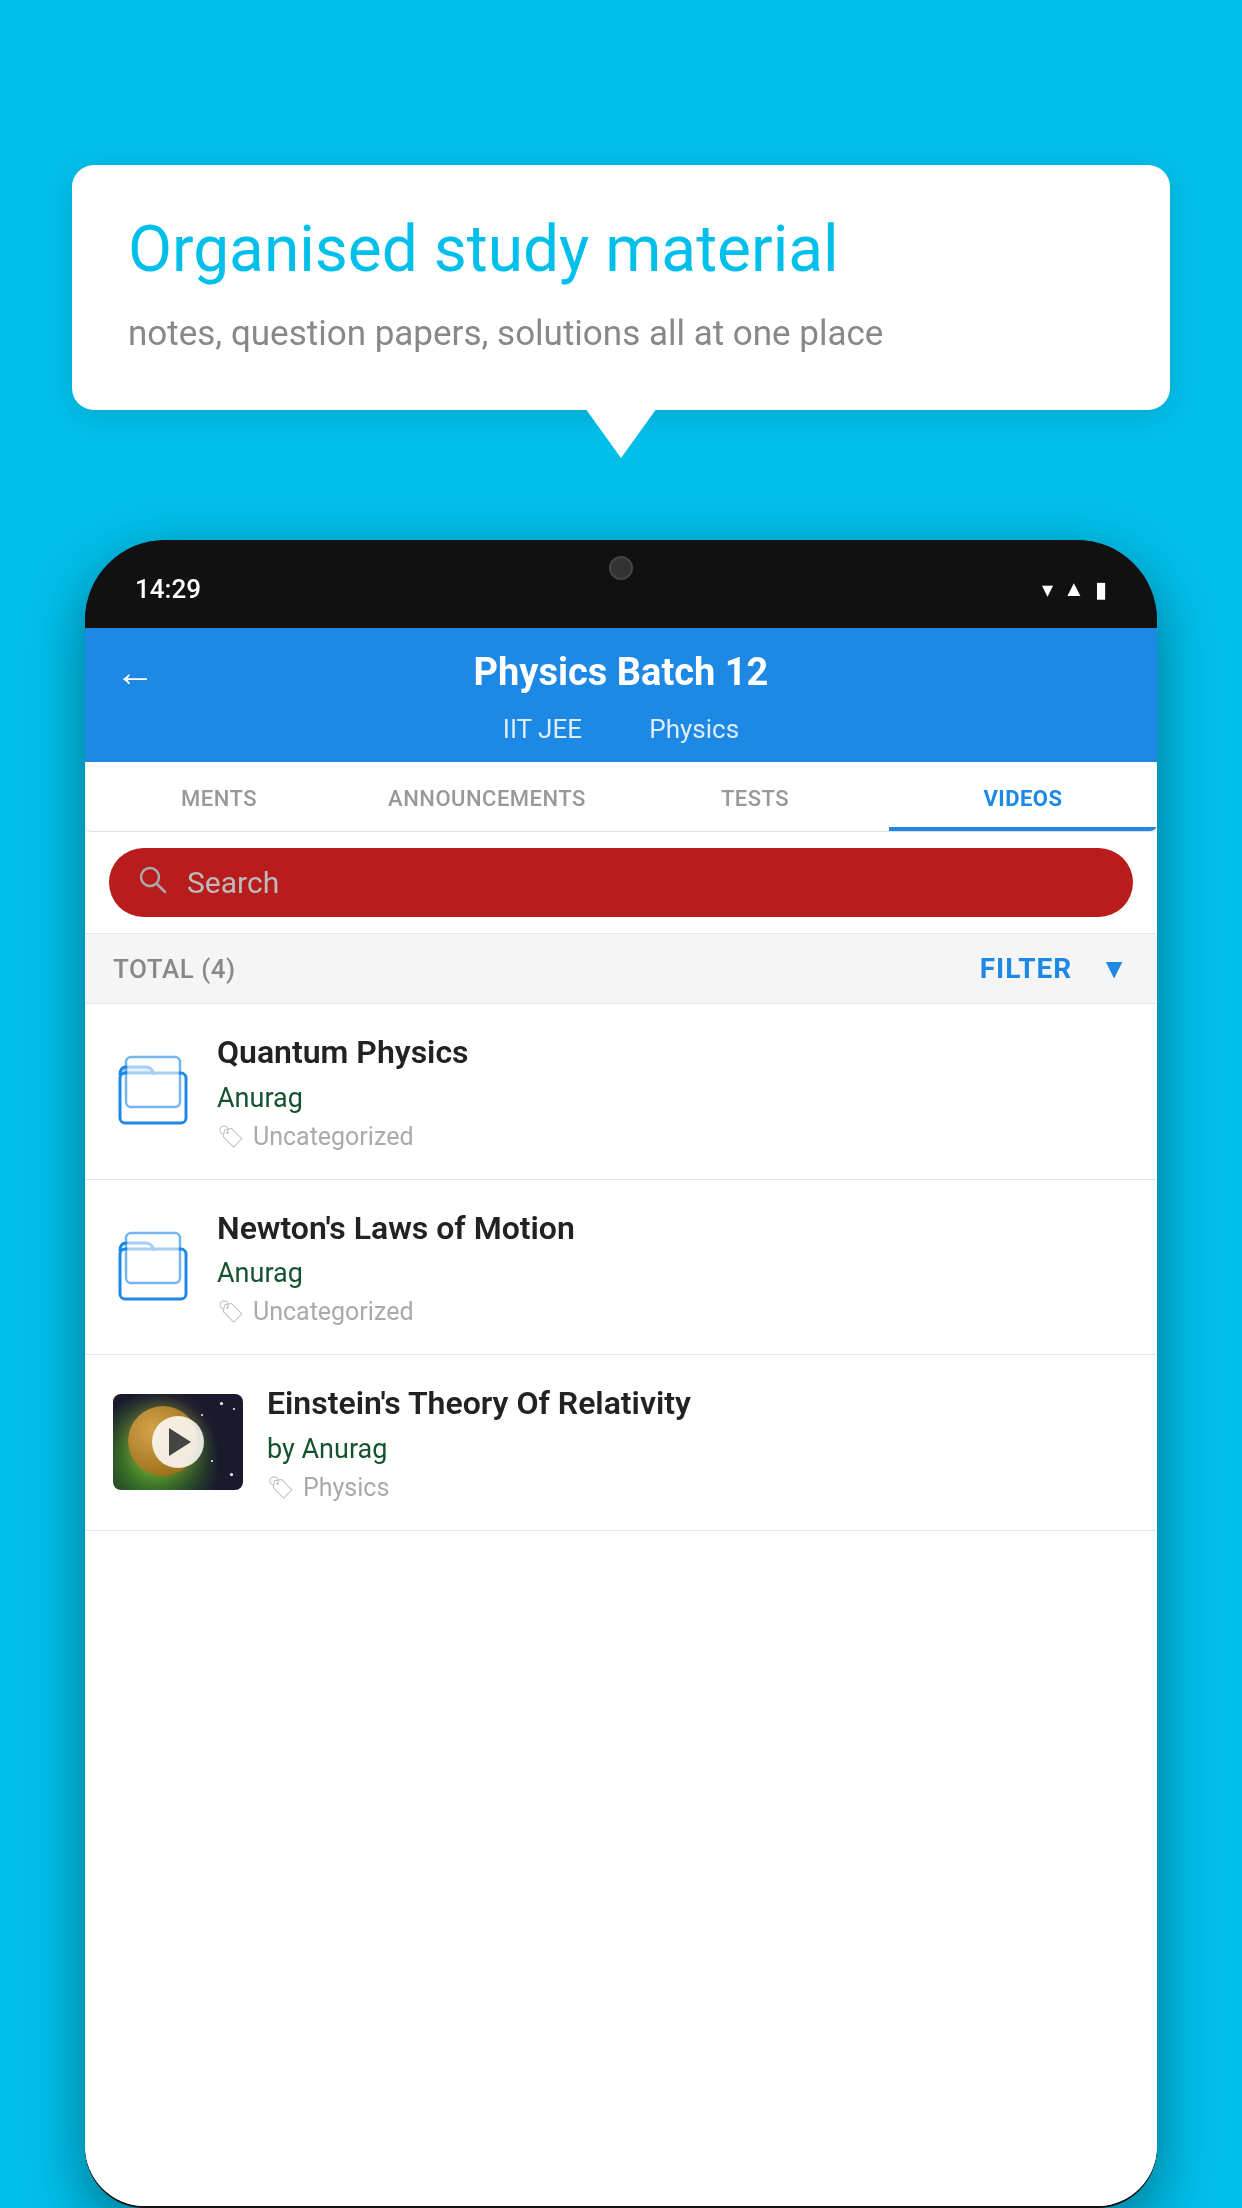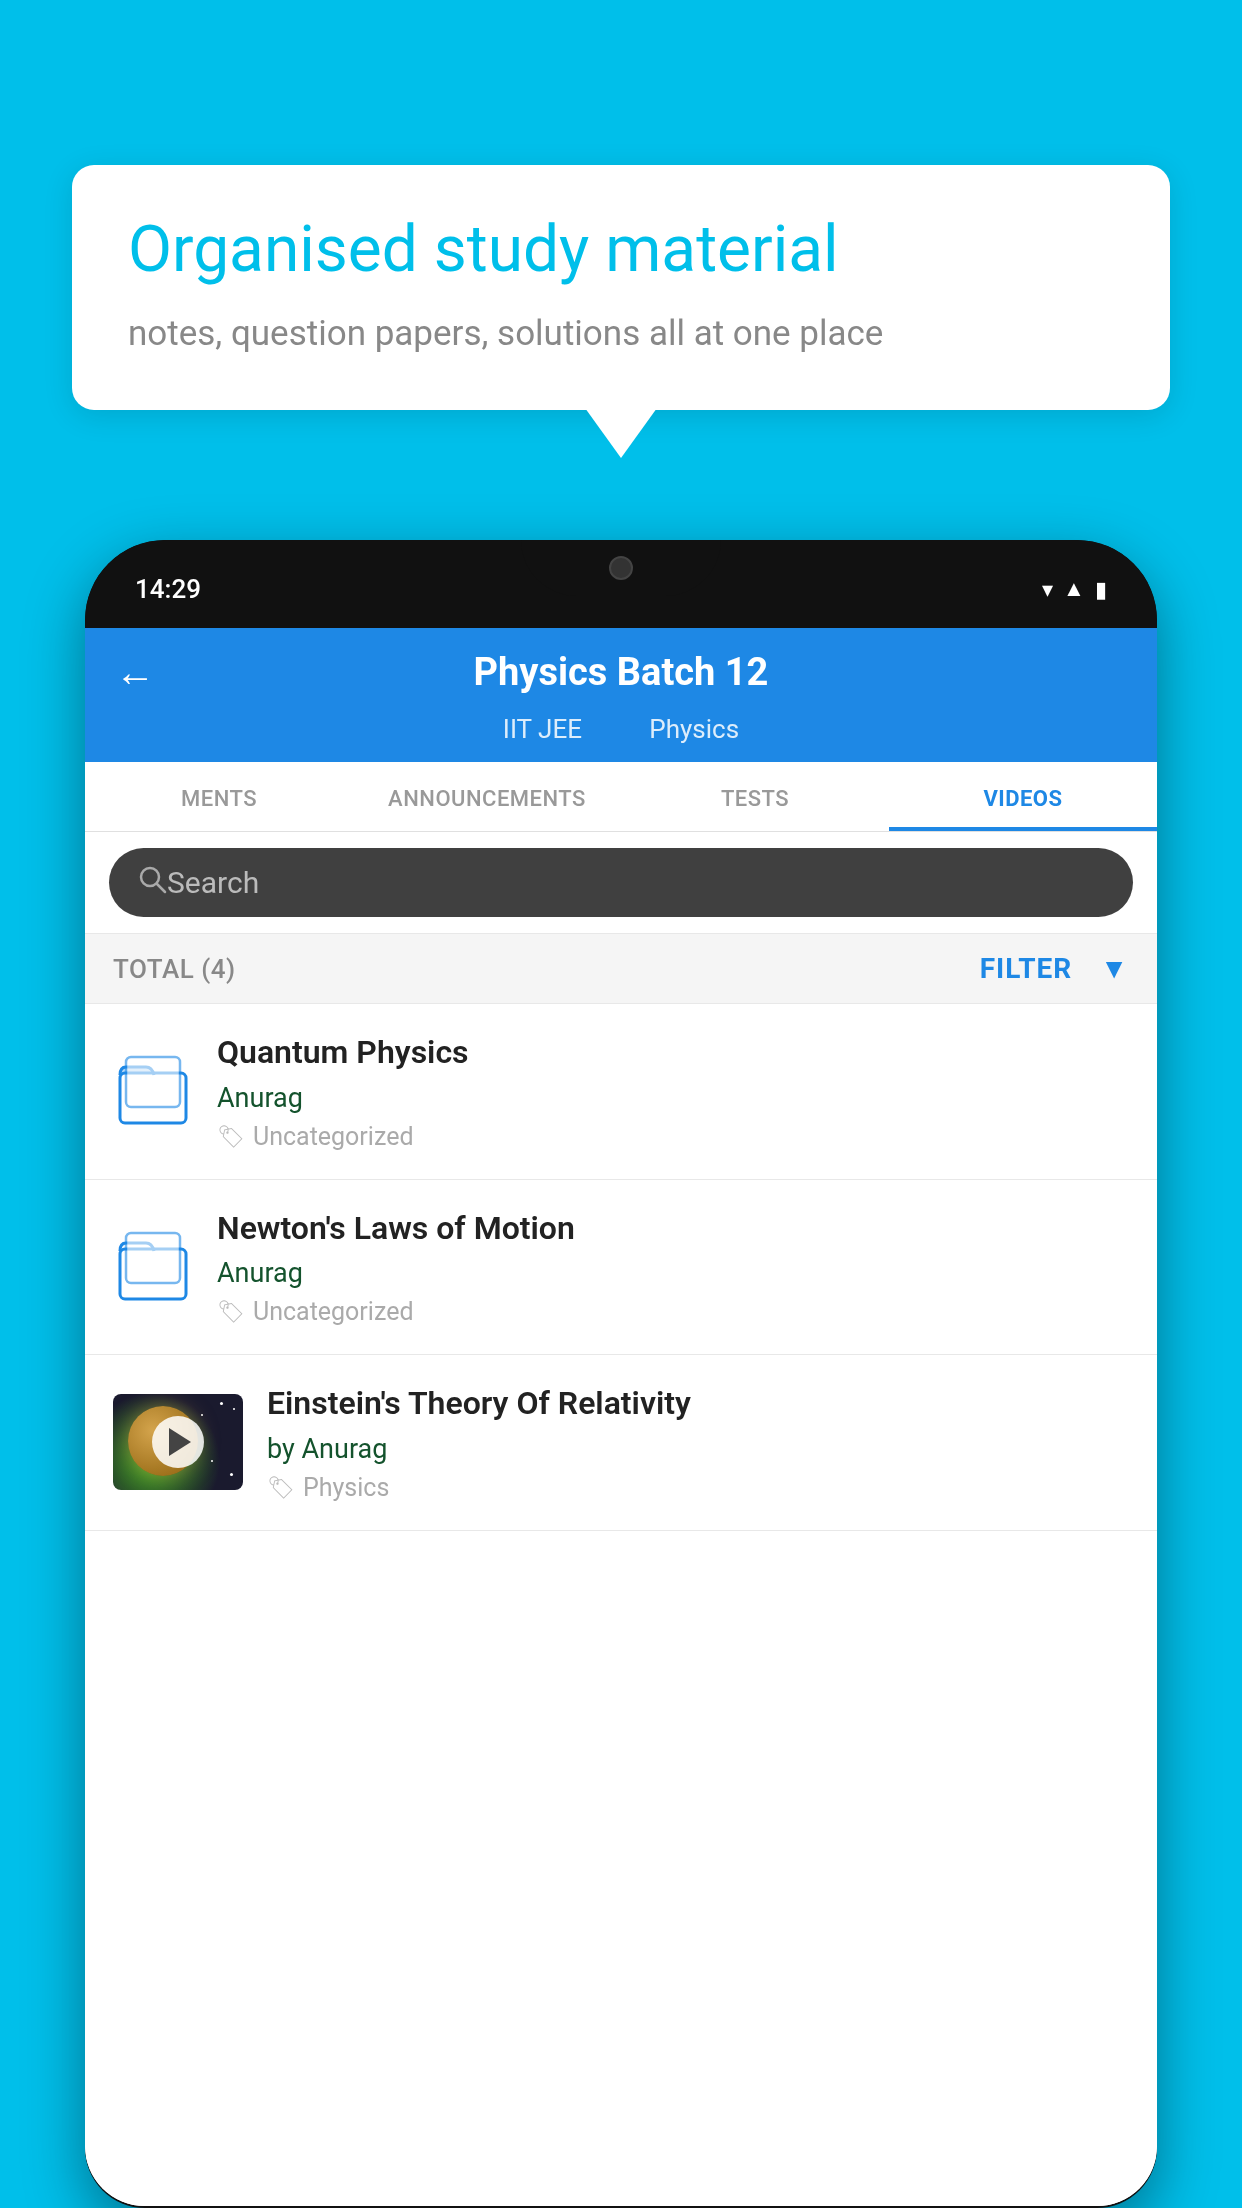--- a/index.html
+++ b/index.html
@@ -164,20 +164,21 @@
       margin: 0 12px;
     }
 
     
     .tab-bar {
       background: white;
       display: flex;
       align-items: stretch;
       border-bottom: 1px solid #e0e0e0;
       overflow-x: hidden;
+      border-radius: 7px;
     }
     .tab-item {
       flex: 1;
       text-align: center;
       padding: 24px 6px 20px;
       font-size: 22px;
       font-weight: 500;
       color: #999;
       letter-spacing: 0.5px;
       position: relative;
@@ -198,24 +199,24 @@
 
     
     .search-bar-container {
       background: white;
       padding: 16px 24px;
       border-bottom: 1px solid #e8e8e8;
     }
     .search-bar {
       display: flex;
       align-items: center;
-      background: #404040;
+      background: #b91c1c;
       border-radius: 40px;
       padding: 16px 28px;
-      gap: 0;
+      gap: 20px;
     }
     .search-icon-svg {
       color: #aaa;
       font-size: 30px;
     }
     .search-input-label {
       color: #bbb;
       font-size: 30px;
     }
 

